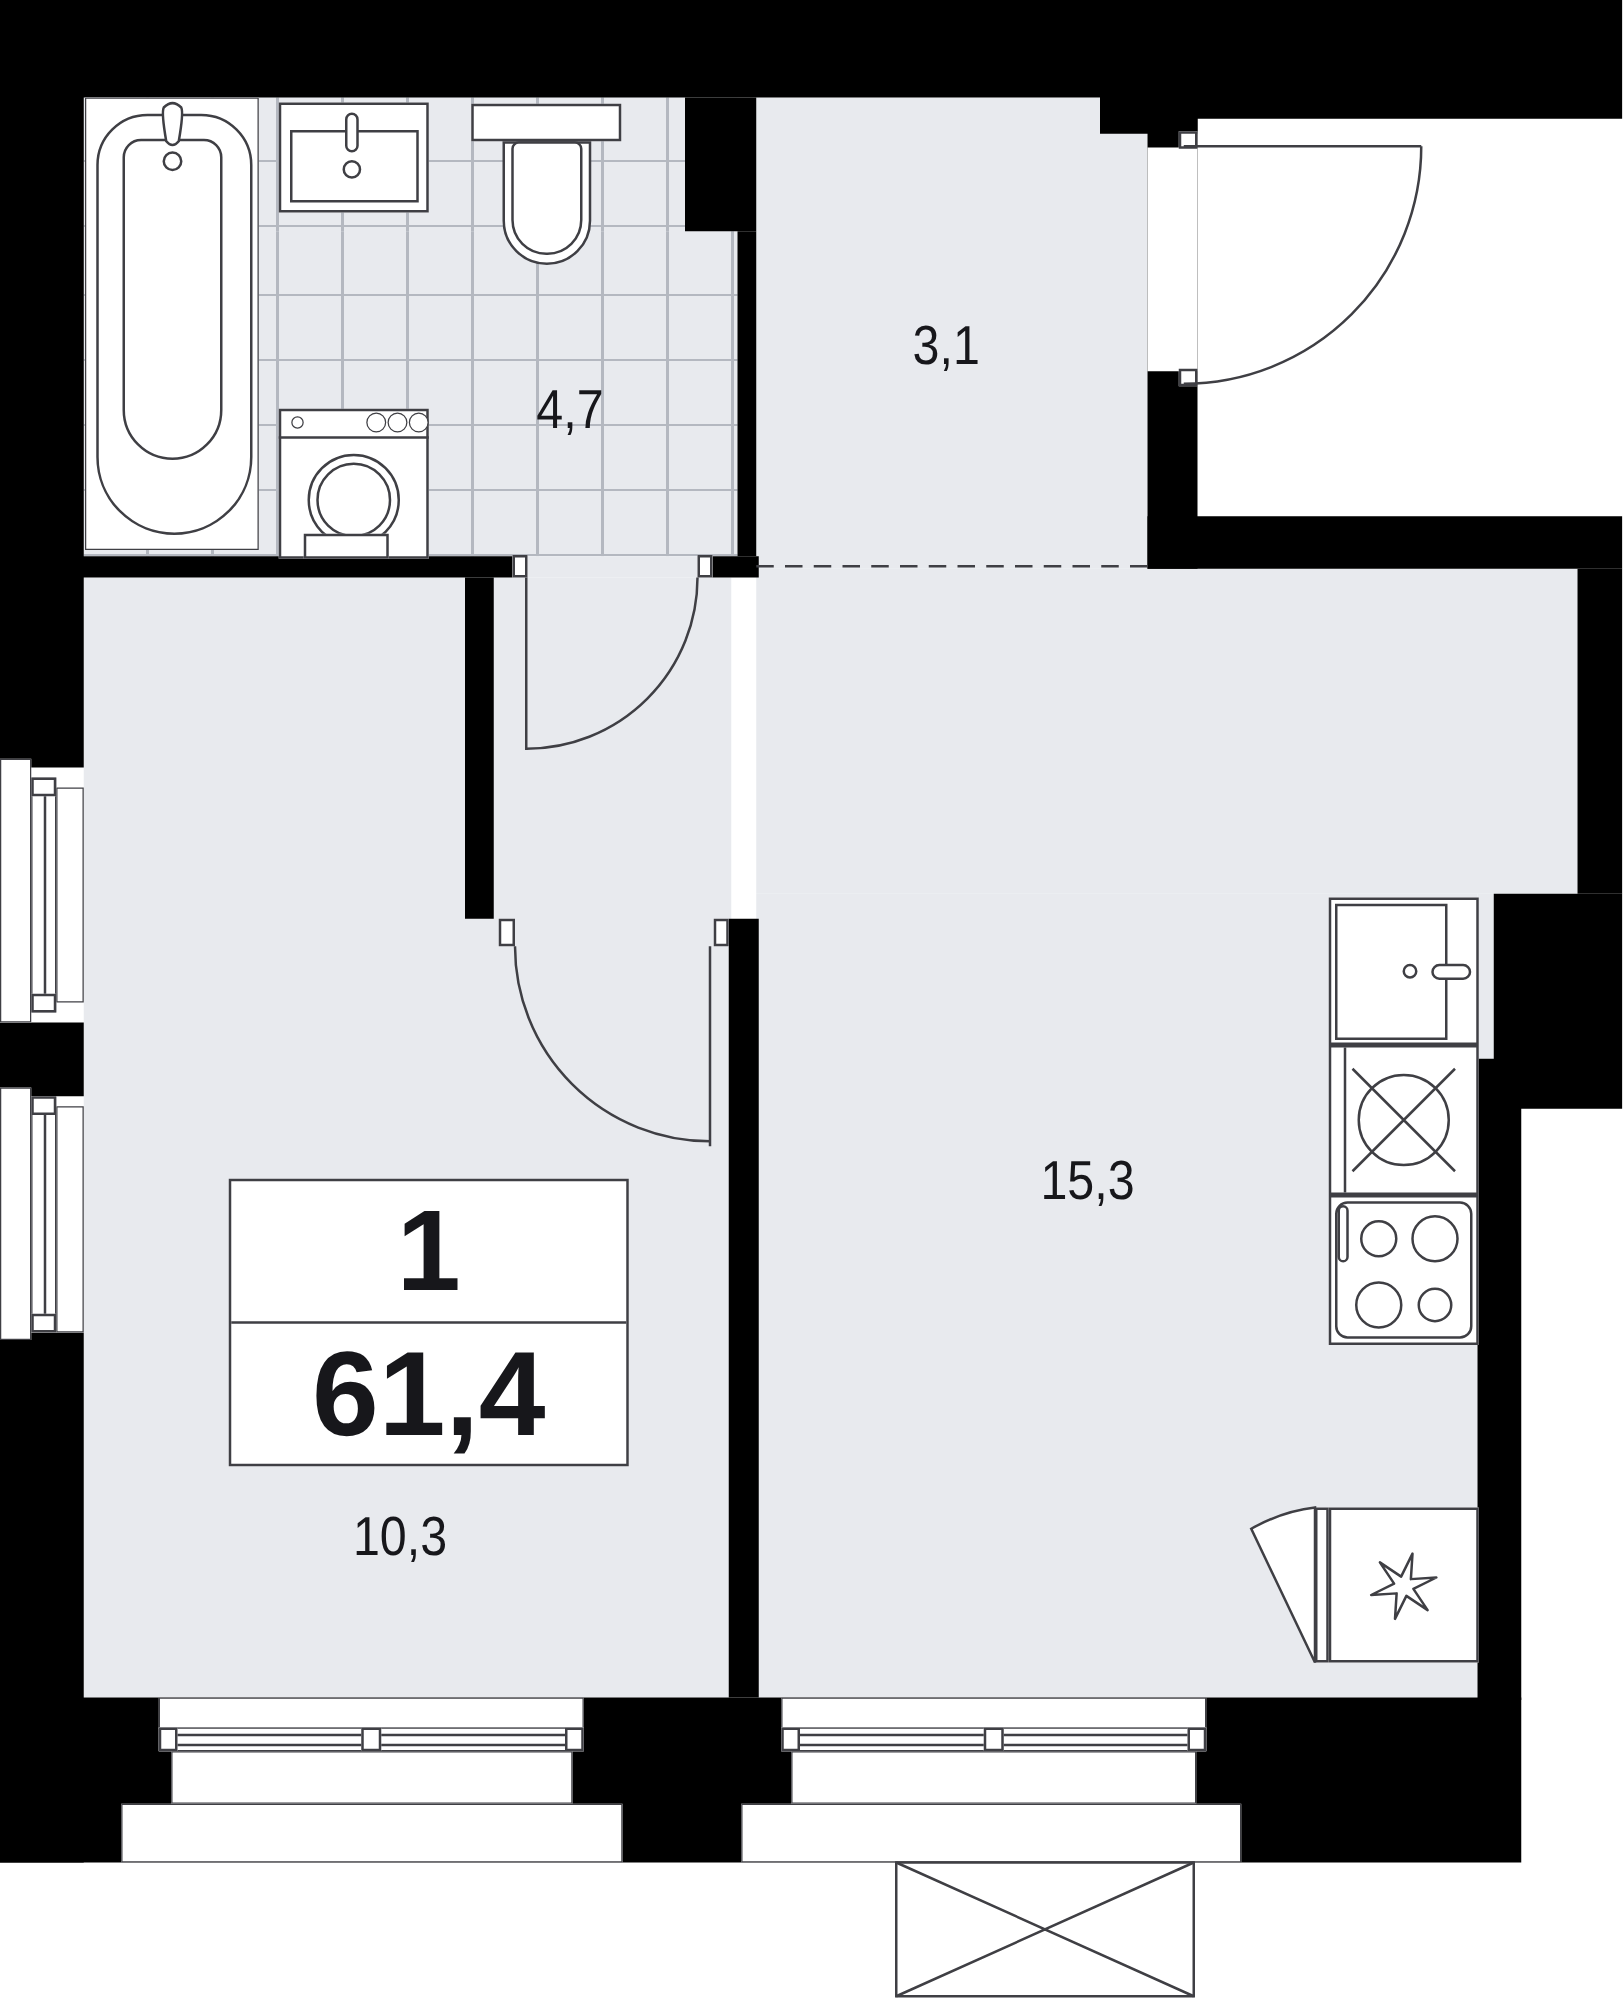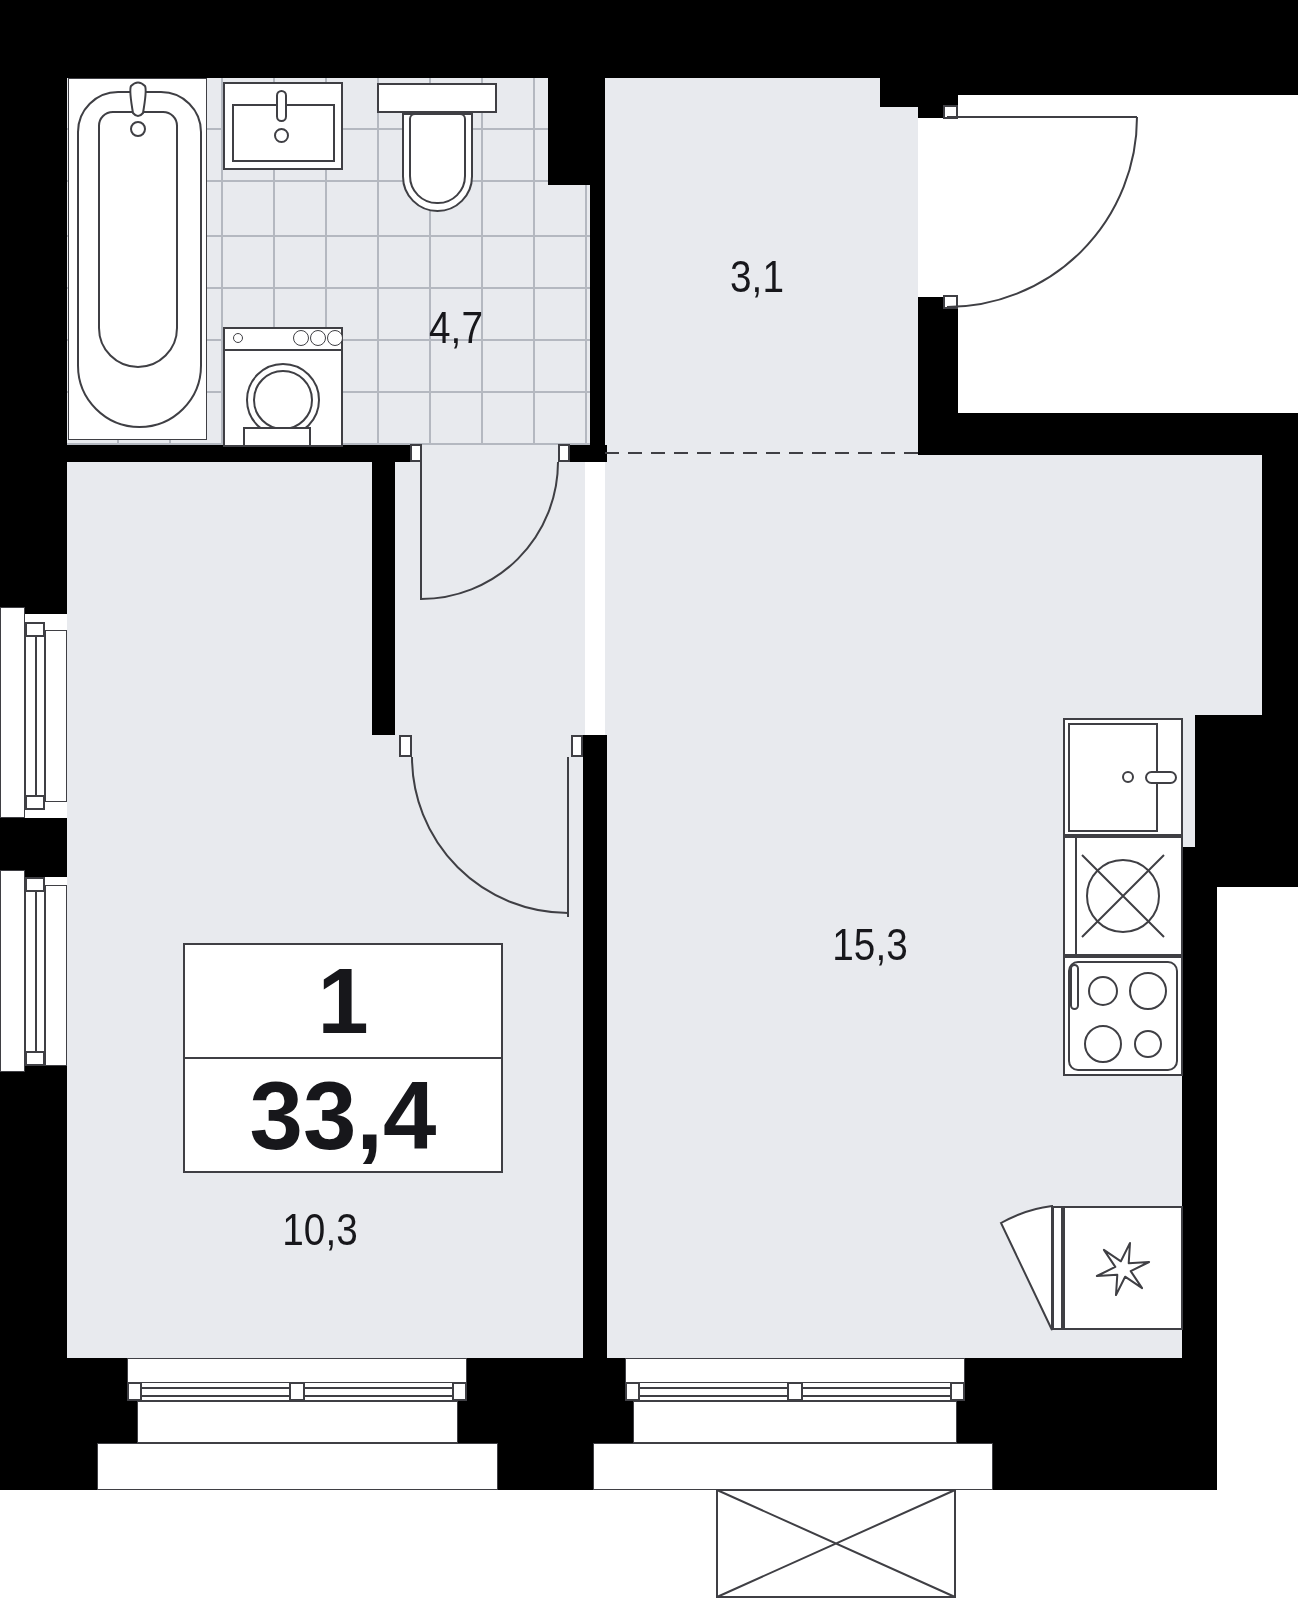--- a/index.html
+++ b/index.html
@@ -156,21 +156,21 @@
   <div class="abs fix circ" style="left:1134px;top:1030px;width:28px;height:28px;"></div>
 
   <div class="abs fix" style="left:1063px;top:1206px;width:120px;height:124px;"></div>
   <div class="abs fix" style="left:1052px;top:1206px;width:11px;height:124px;"></div>
 
   <div id="infobox" class="abs" style="left:183px;top:943px;width:320px;height:230px;">
     <div class="cell" style="height:112px;border-bottom:2px solid var(--stroke);font-size:92px;">
       <span>1</span>
     </div>
     <div class="cell" style="height:114px;font-size:96px;">
-      <span>33,4</span>
+      <span>61,4</span>
     </div>
   </div>
 
   <span class="roomlabel" style="left:757px;top:277px;">3,1</span>
   <span class="roomlabel" style="left:456px;top:328px;">4,7</span>
   <span class="roomlabel" style="left:870px;top:945px;">15,3</span>
   <span class="roomlabel" style="left:320px;top:1230px;">10,3</span>
 
   <svg class="overlay" width="1298" height="1599" viewBox="0 0 1298 1599">
     <g fill="none" stroke="#3f3f44" stroke-width="2">

